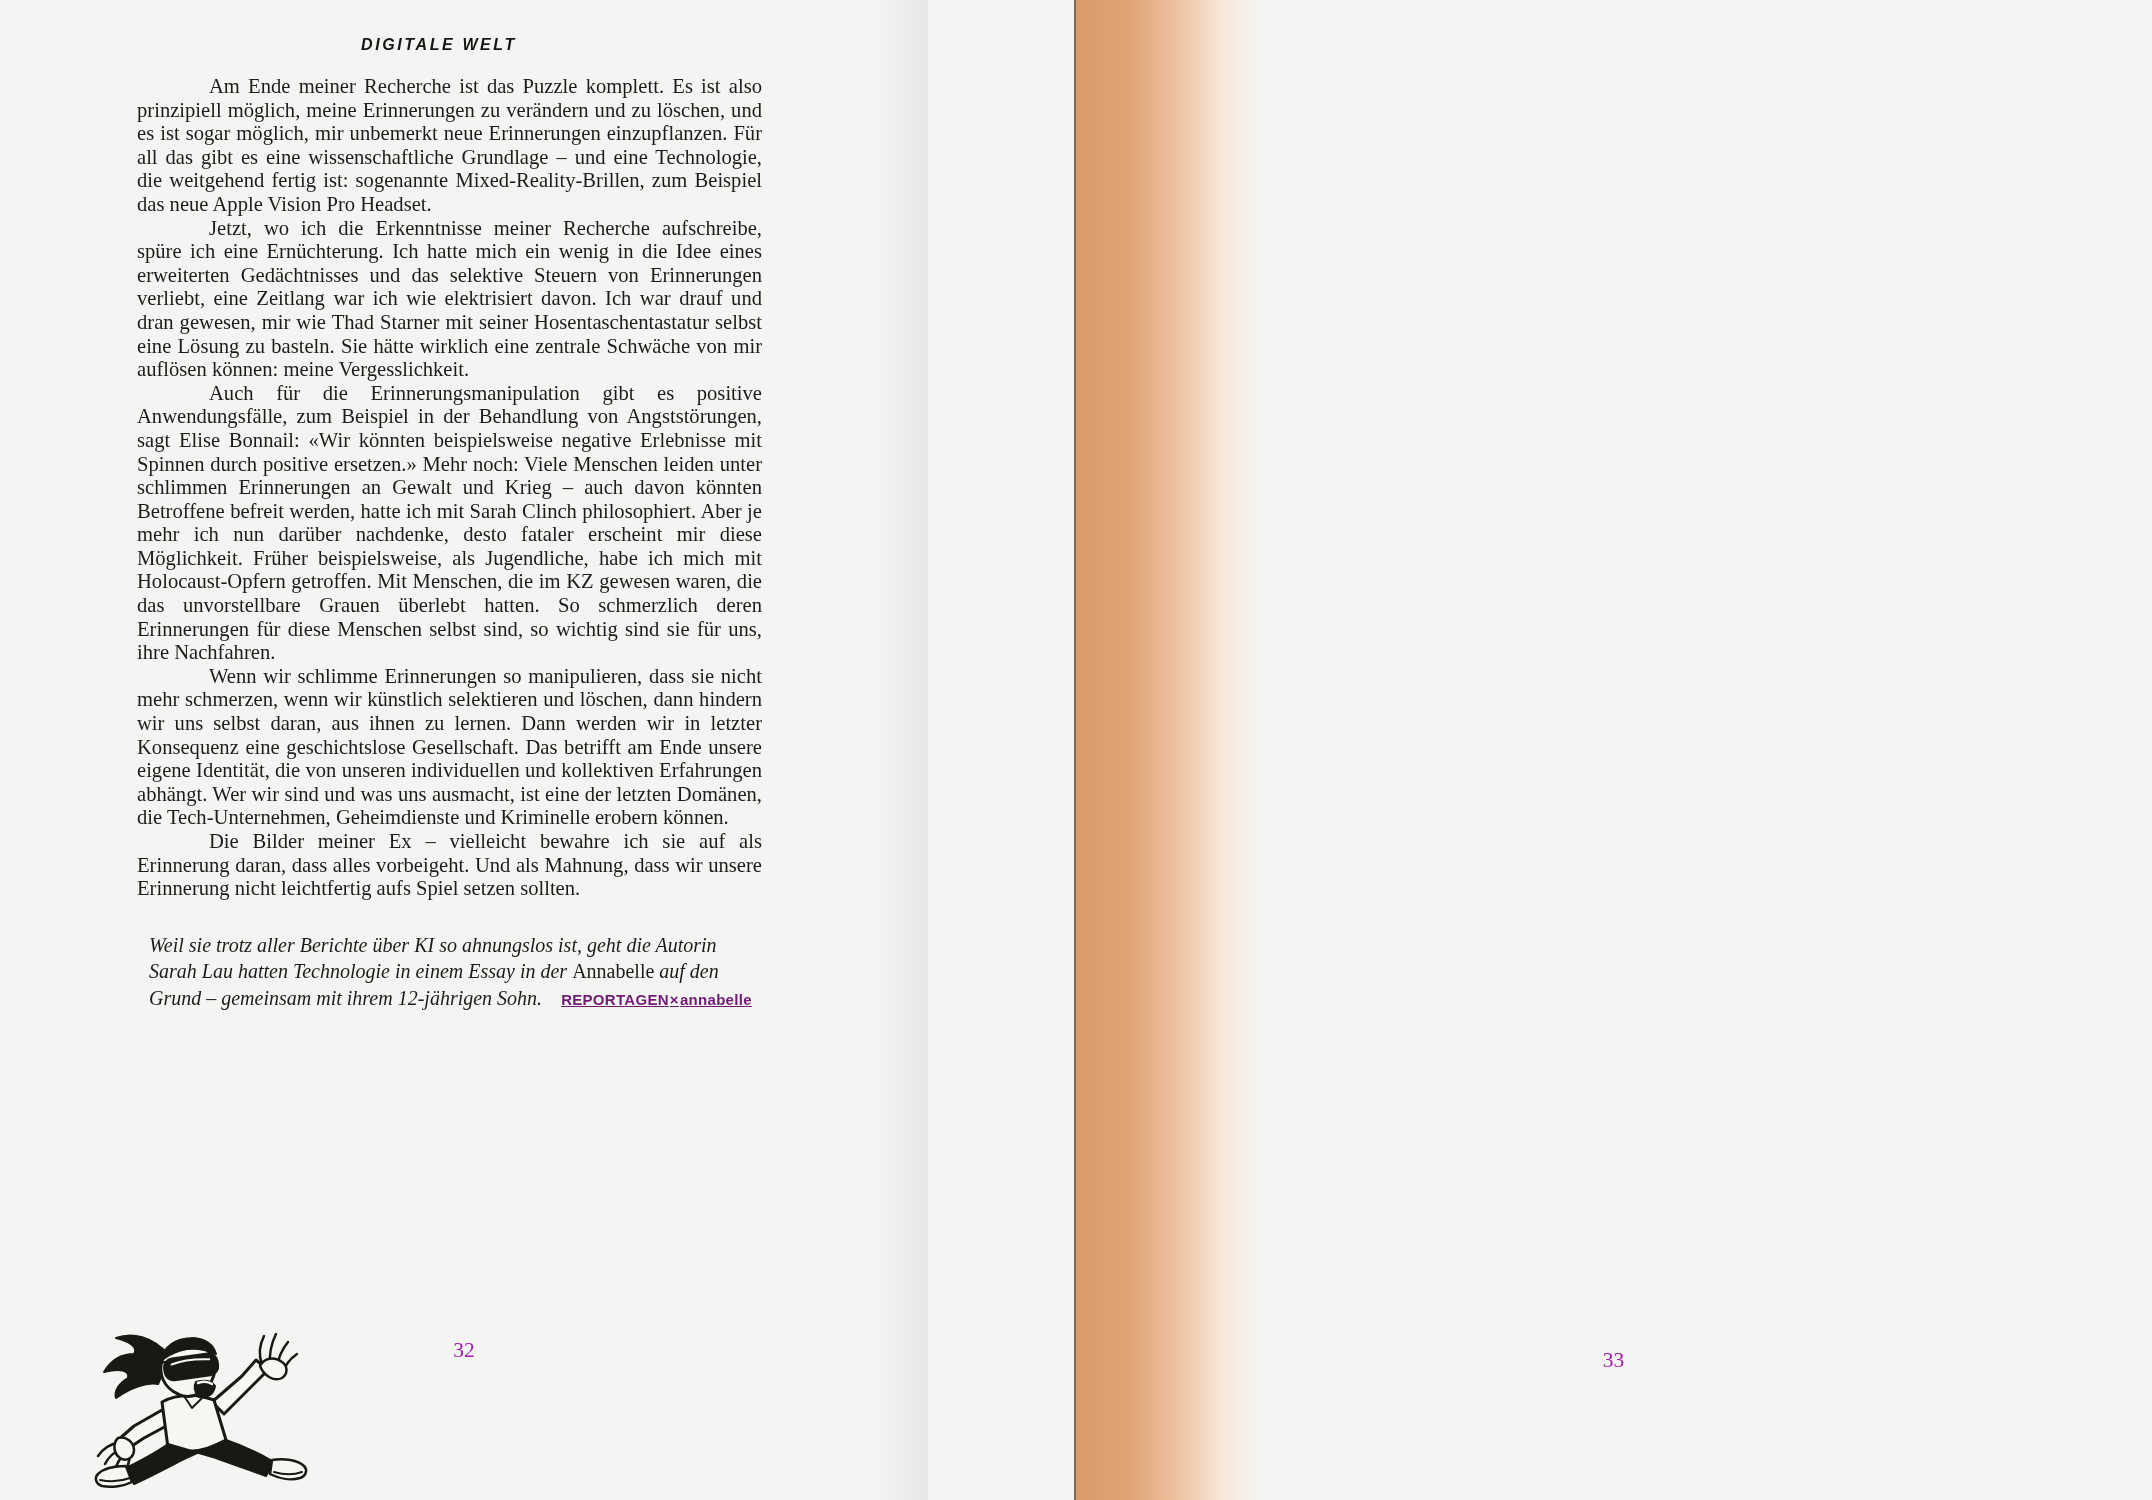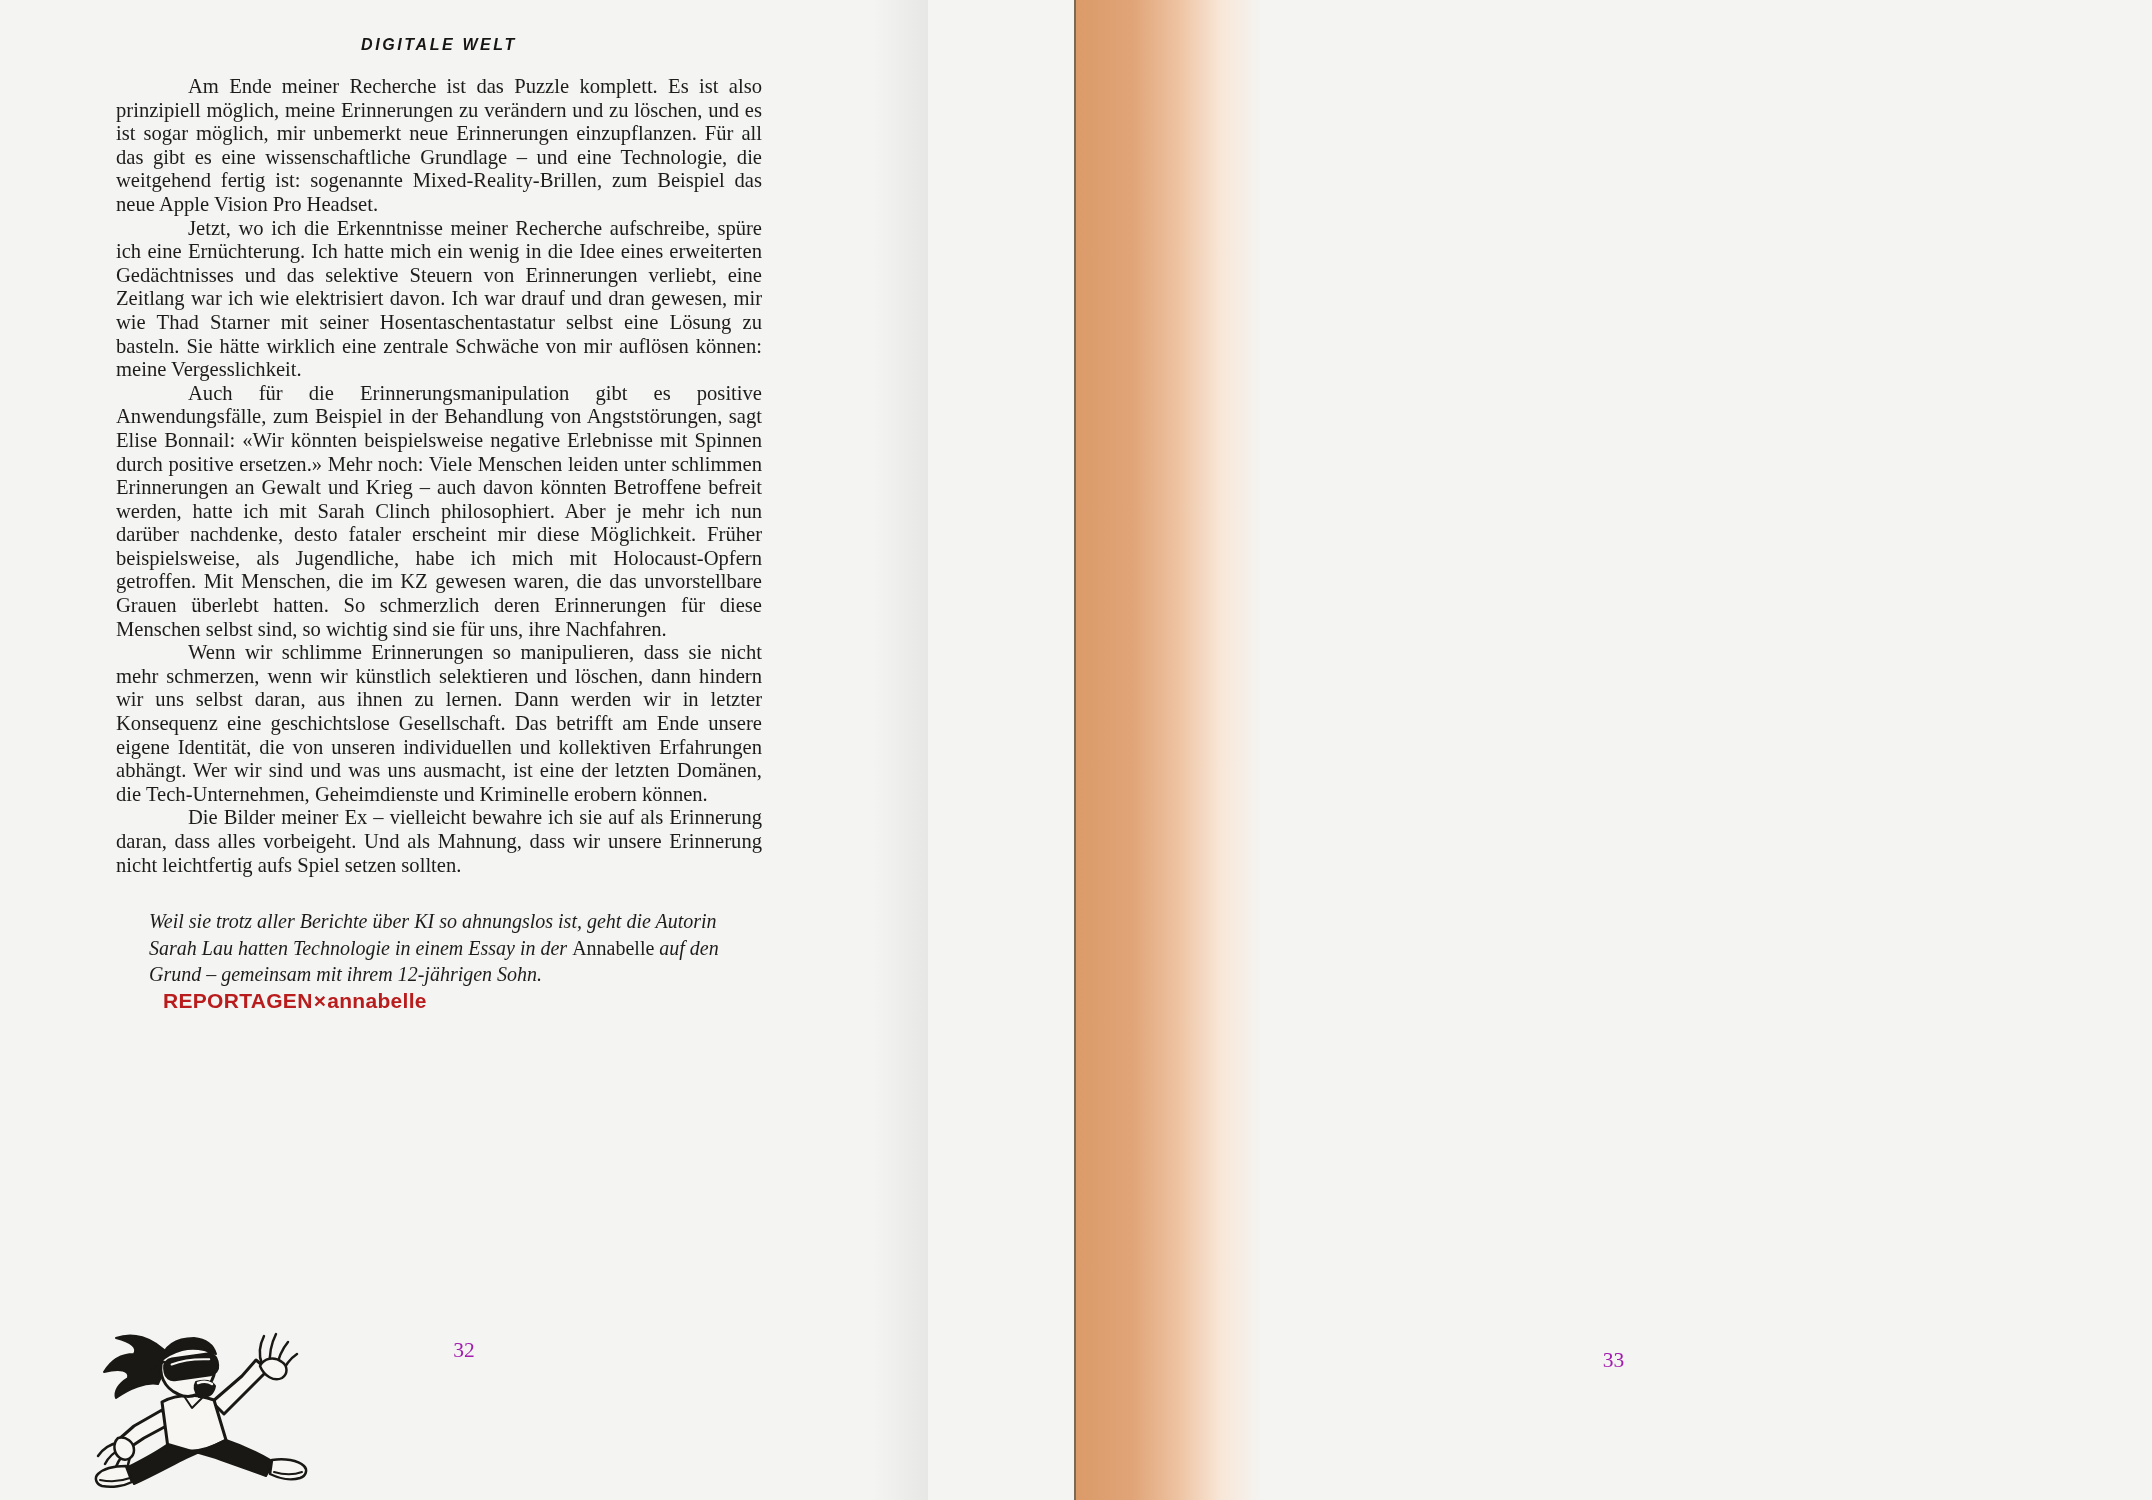--- a/index.html
+++ b/index.html
@@ -38,35 +38,36 @@
   .col-left  { left:116px;  width:646px; }
 
   .kicker {
     font-family:"Liberation Sans", sans-serif;
     font-weight:bold; font-style:italic;
     font-size:16px; letter-spacing:2.6px;
     color:#171614;
   }
   .kicker-center { text-align:center; margin-bottom:21px; }
 
-  .bodytext { font-size:20.6px; line-height:23.6px; }
+  .bodytext { font-size:20.6px; line-height:23.6px;margin-left:21px; }
   .bodytext p { text-indent:72px; hyphens:auto; -webkit-hyphens:auto; }
 
   .outro {
     margin-top:31px; padding-left:33px;
     font-style:italic; font-size:20px; line-height:26.5px;
     text-align:left;
   }
   .outro .roman { font-style:normal; }
   .logo {
     font-family:"Liberation Sans", sans-serif;
     font-style:normal; font-weight:bold;
-    font-size:21px; letter-spacing:0.3px;
+    font-size:15px; letter-spacing:0.3px;
     white-space:nowrap; padding-left:14px;
-    color:#b91c1c;
+    color:#701a75;
+    text-decoration:underline;
   }
   .logo .x-mark { font-weight:bold; padding:0 1px; }
 
   .page-number {
     position:absolute; width:100%; text-align:center;
     font-size:21.5px; color:#a21caf;
   }
   .page-number-left  { top:1338px; }
   .page-number-right { top:1348px; }
 

